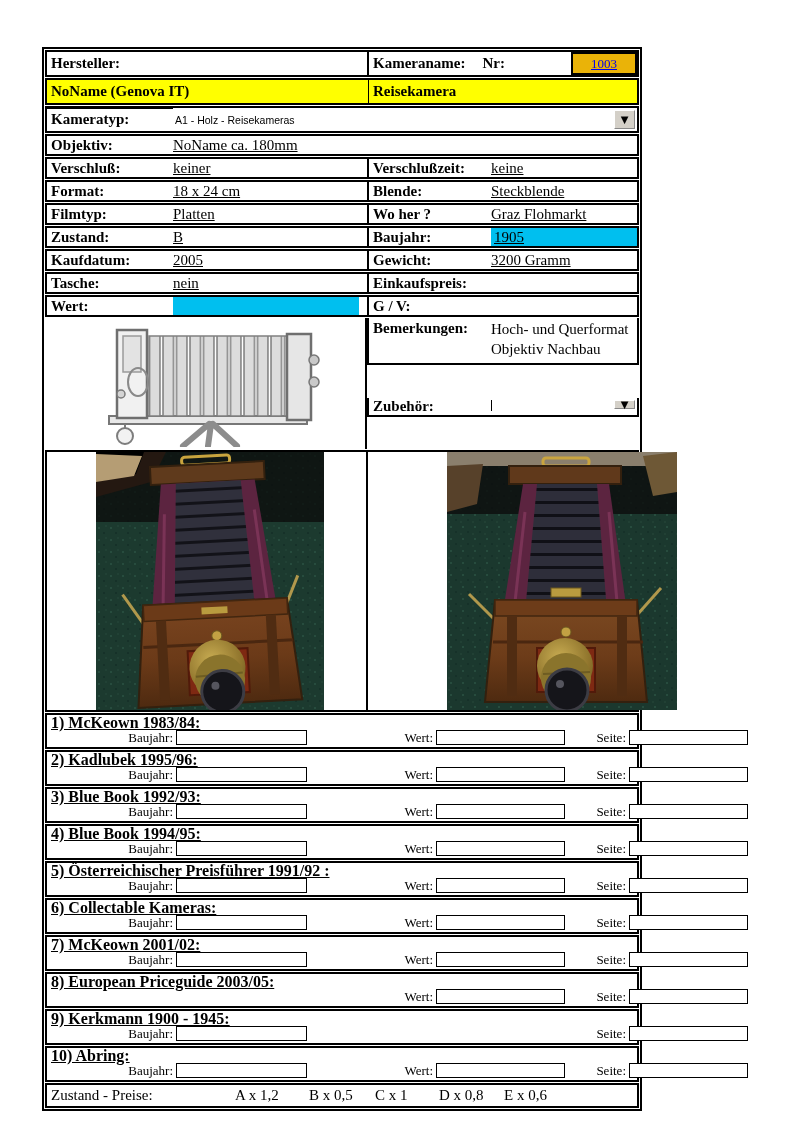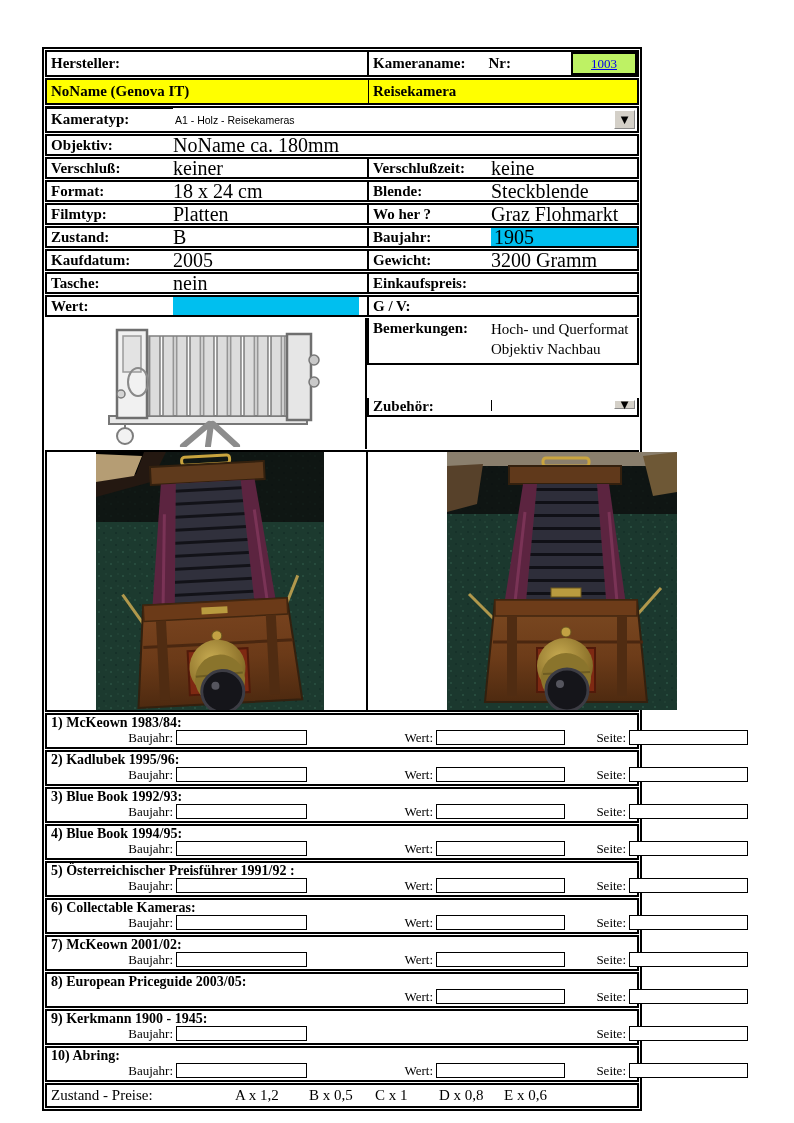--- a/index.html
+++ b/index.html
@@ -14,27 +14,27 @@
     border: 2px solid #000; background:#fff; padding: 1px;
   }
   .row { border: 2px solid #000; background:#fff; position: relative; display:flex; align-items:stretch; margin-bottom:1px; }
   .h26 { height: 27px; }
   .h21 { height: 22px; }
   .lcell { width: 322px; border-right: 2px solid #000; display:flex; align-items:center; }
   .rcell { flex: 1; display:flex; align-items:center; position:relative; }
   .lbl { font-weight: bold; font-size: 15px; padding-left: 4px; white-space:nowrap; }
   .llbl { width: 126px; }
   .rlbl { width: 122px; }
-  .val { font-size: 20px; white-space:nowrap; }
+  .val { font-size: 15px; white-space:nowrap;text-decoration:underline; }
   .yellow { background:#ffff00; }
   .yellow .lcell { border-right:1px solid #000; }
   
   .nrbox {
-    width: 66px; height: 100%; border: 2px solid #000; background:#bef264;
-    display:flex; align-items:center; justify-content:center; margin-left:4px;
+    width: 66px; height: 100%; border: 2px solid #000; background:#eab308;
+    display:flex; align-items:center; justify-content:center; margin-left:10px;
   }
   .nrlink { color:#0000ee; text-decoration: underline; font-size: 13px; cursor:pointer; }
   .nrlabel { font-weight:bold; font-size:15px; margin-left:auto; }
   
   .combo-topbar { position:absolute; left:-2px; top:-2px; width:128px; height:3px; background:#000; }
   .combo-val { font-family:"Liberation Sans","DejaVu Sans",sans-serif; font-size:10.5px; padding-left:2px; }
   .dd-btn {
     position:absolute; right:2px; top:2px; bottom:2px; width:21px;
     background:#d4d0c8; border:1px solid #888; border-top-color:#fff; border-left-color:#fff;
     display:flex; align-items:center; justify-content:center; cursor:pointer;
@@ -55,21 +55,21 @@
   .ph-half { position:relative; }
   .ph-left { width: 321px; border-right: 2px solid #000; }
   .ph-right { flex:1; }
   .photo { position:absolute; top:0; height: 258px; }
   .photo.pl { left: 49px; width: 228px; }
   .photo.pr { left: 79px; width: 230px; }
   
   .drawing { position:absolute; left: 36px; top: 2px; }
   
   .entry { border: 2px solid #000; margin-bottom:1px; }
-  .entry-title { font-weight:bold; font-size: 14px; padding: 1px 0 0 4px; height: 15px; line-height:14px; }
+  .entry-title { font-weight:bold; font-size: 16px; padding: 1px 0 0 4px; height: 15px; line-height:14px;text-decoration:underline; }
   .entry-fields { position:relative; height: 17px; }
   .ef-lbl { position:absolute; font-size:13px; text-align:right; top:0; line-height:16px; }
   .ef-box { position:absolute; top:0; height: 15px; background:#fff; border:1.5px solid #000; cursor:text; }
   .ef-baujahr-lbl { left:0; width:126px; }
   .ef-baujahr-box { left:129px; width:131px; }
   .ef-wert-lbl { left:320px; width:66px; }
   .ef-wert-box { left:389px; width:129px; }
   .ef-seite-lbl { left:513px; width:66px; }
   .ef-seite-box { left:582px; width:119px; }
   

